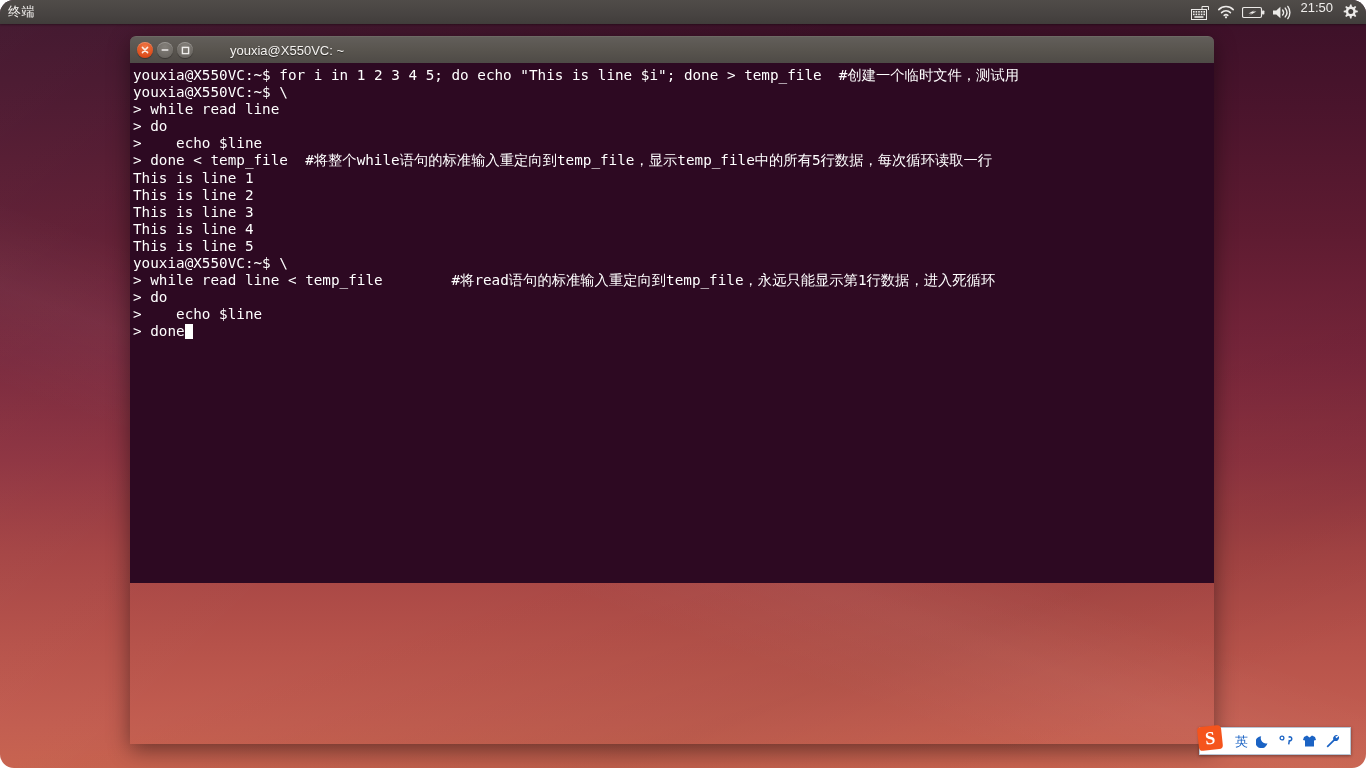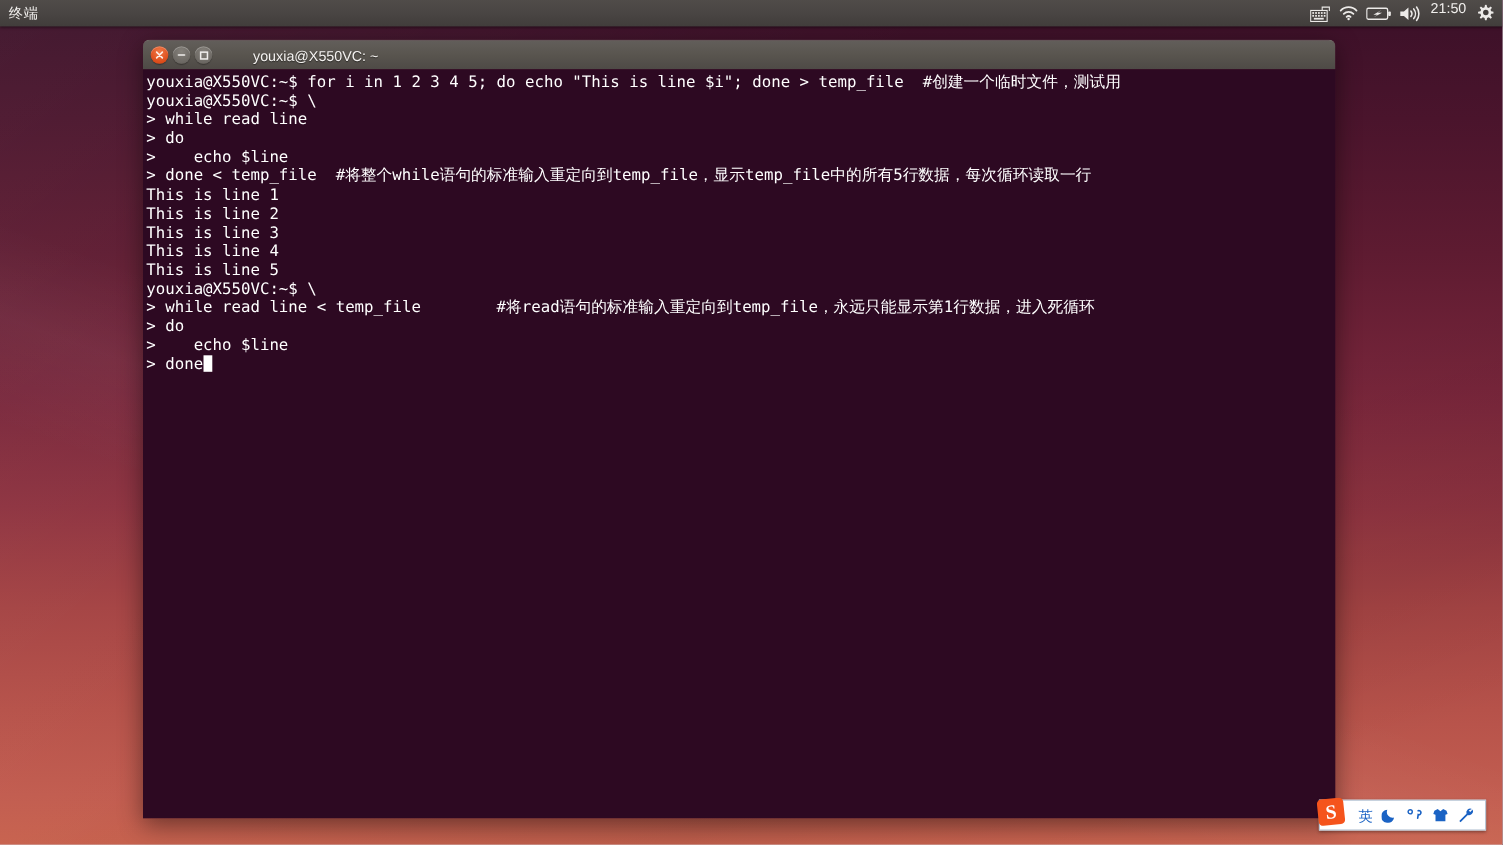--- a/index.html
+++ b/index.html
@@ -21,20 +21,21 @@
         #3a1028 0%,
         #4a142c 14%,
         #5e1b31 30%,
         #76253a 46%,
         #8e3340 60%,
         #a54444 72%,
         #b6524a 84%,
         #c25d50 94%,
         #c8634f 100%);
     overflow: hidden;
+    border-radius: 14px;
   }
   
   #desktop::after {
     content: "";
     position: absolute;
     left: 0; top: 0; right: 0; bottom: 0;
     background:
       linear-gradient(200deg, rgba(255,255,255,0.00) 55%, rgba(255,255,255,0.035) 62%, rgba(255,255,255,0.00) 70%),
       linear-gradient(160deg, rgba(0,0,0,0.00) 60%, rgba(0,0,0,0.05) 78%, rgba(0,0,0,0.00) 90%);
     pointer-events: none;
@@ -113,21 +114,21 @@
   .wbtn svg { display: block; }
   #window-title {
     flex: 1;
     text-align: left;
     padding-left: 14px;
     color: #f4f2f0;
     font-size: 13px;
     text-shadow: 0 1px 1px rgba(0,0,0,0.5);
   }
   #terminal-body {
-    height: 681px;
+    height: 520px;
     background: #2d0922;
     overflow: hidden;
     padding: 4px 0 0 2px;
     box-sizing: border-box;
   }
   #terminal-screen {
     font-family: "DejaVu Sans Mono", "Liberation Mono", monospace;
     font-size: 14.3px;
     line-height: 17.1px;
     color: #ffffff;

